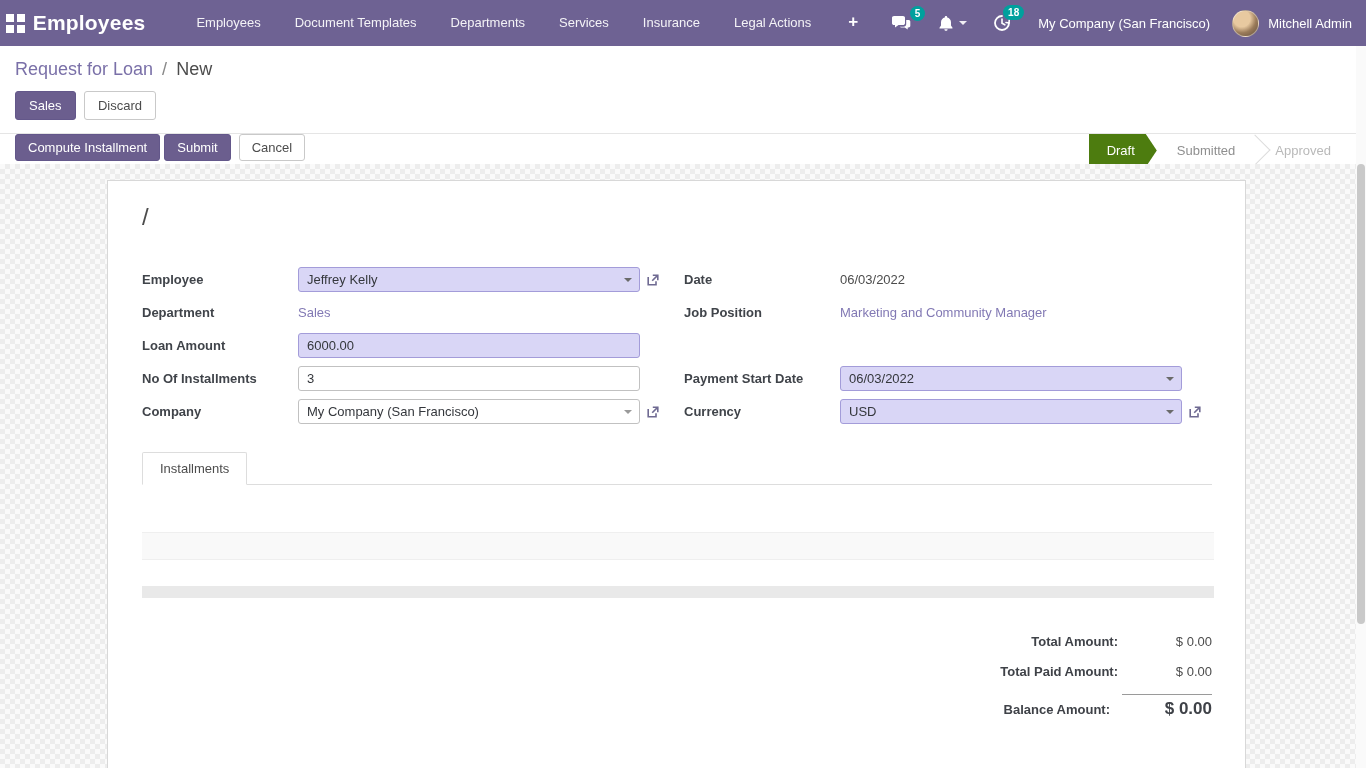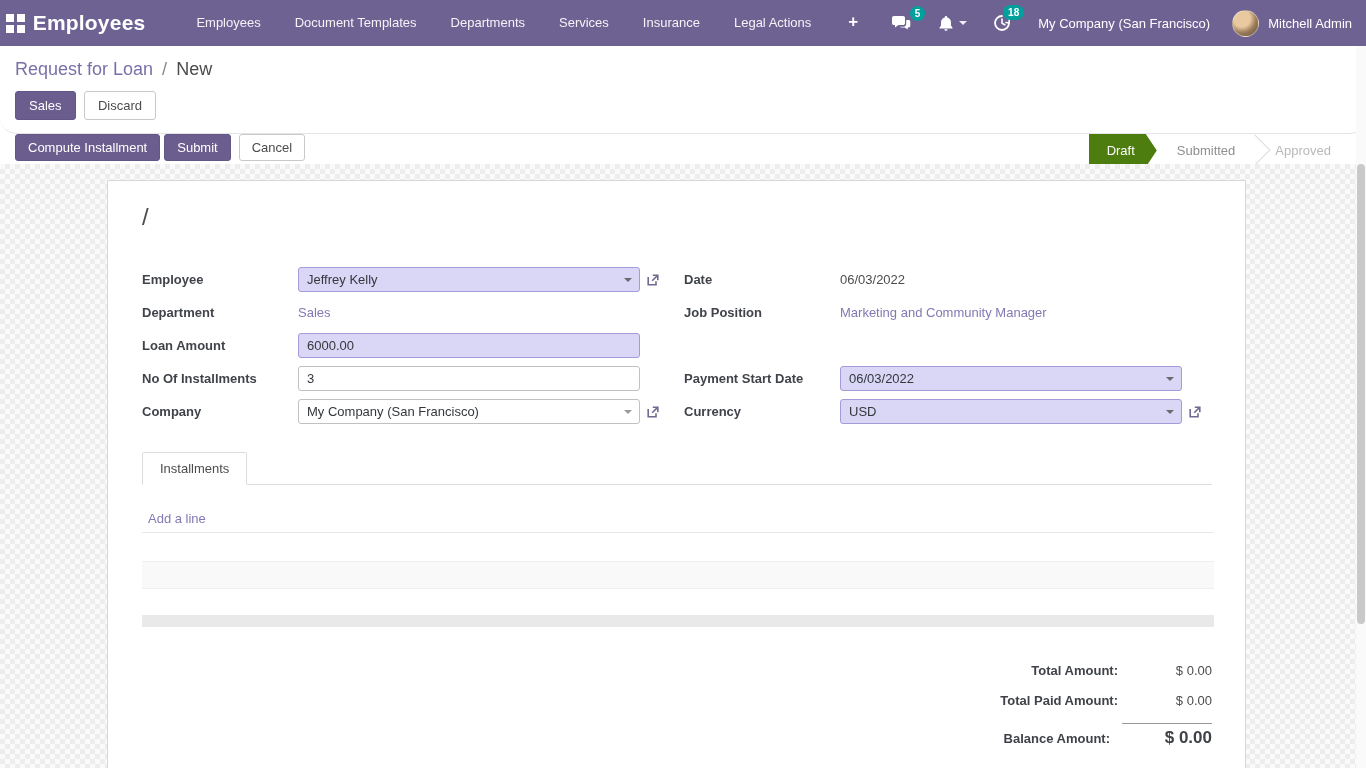--- a/index.html
+++ b/index.html
@@ -32,21 +32,21 @@
   }
   .company-name { font-size:13px; margin:0 22px 0 14px; white-space:nowrap; }
   .avatar {
     width:27px; height:27px; border-radius:50%; margin-right:9px;
     background:radial-gradient(circle at 35% 30%, #e8c9a0 0 35%, #9a7b5a 60%, #5d4a38 100%);
     border:1px solid rgba(255,255,255,.4);
   }
   .user-name { font-size:13px; white-space:nowrap; }
 
   
-  .control-panel { padding:13px 15px 13px; border-bottom:1px solid #e5e5e5; background:#fff;border-radius:17px; }
+  .control-panel { padding:13px 15px 13px; border-bottom:1px solid #e5e5e5; background:#fff; }
   .breadcrumb { font-size:18px; margin-bottom:11px; }
   .breadcrumb-parent { color:#7a70a8; cursor:pointer; }
   .breadcrumb-sep { color:#888; margin:0 4px; }
   .breadcrumb-current { color:#4c4c4c; }
   .btn {
     display:inline-block; font-size:13px; padding:6px 13px; border-radius:3px;
     border:1px solid transparent; cursor:pointer; line-height:15px;
   }
   .btn-primary { background:#6b5e8e; color:#fff; border-color:#63578a; }
   .btn-default { background:#fff; color:#4c4c4c; border-color:#c9c9c9; margin-left:4px; }
@@ -308,23 +308,20 @@
       </div>
     </div>
 
     <div class="notebook">
       <div class="nb-tabs">
         <div class="nb-tab">Installments</div>
       </div>
     </div>
 
     <div class="o-list">
-      <div class="addline-row">
-        <span class="addline">Add a line</span>
-      </div>
       <div class="stripe-a"></div>
       <div class="stripe-b"></div>
       <div class="stripe-c"></div>
       <div class="gray-bar"></div>
     </div>
 
     <div class="totals">
       <div class="t-row">
         <span class="t-label">Total Amount:</span>
         <span class="t-value">$ 0.00</span>

